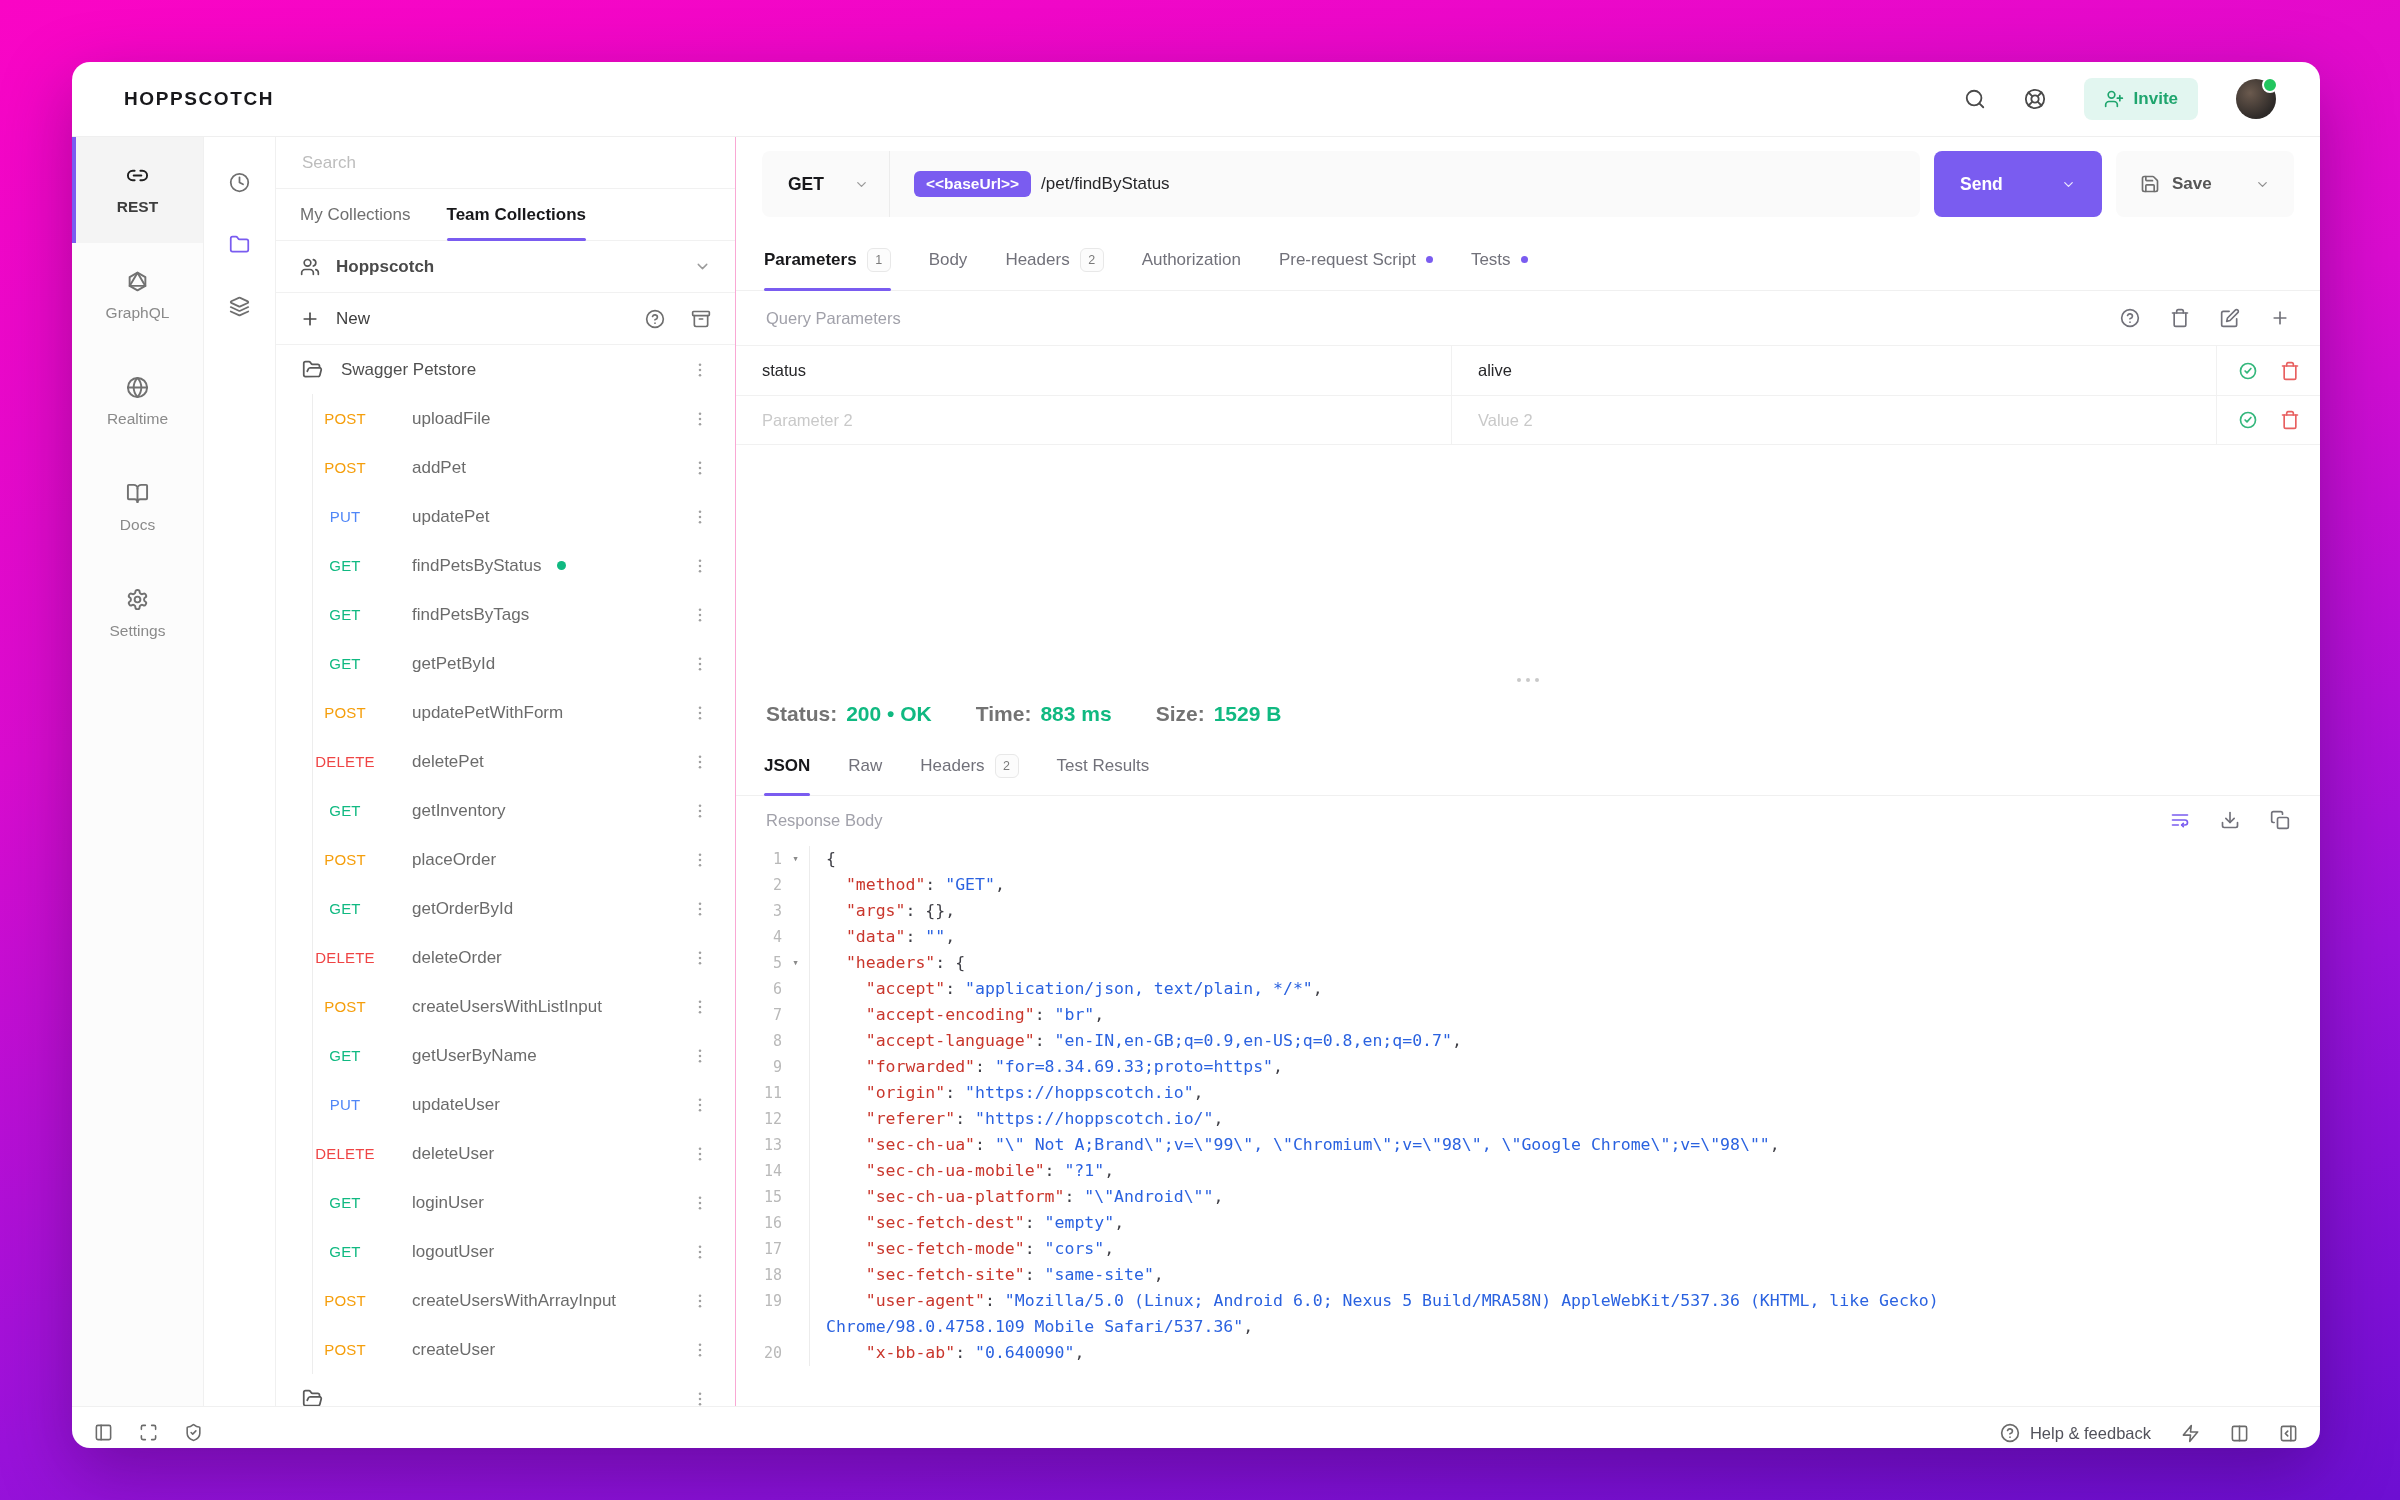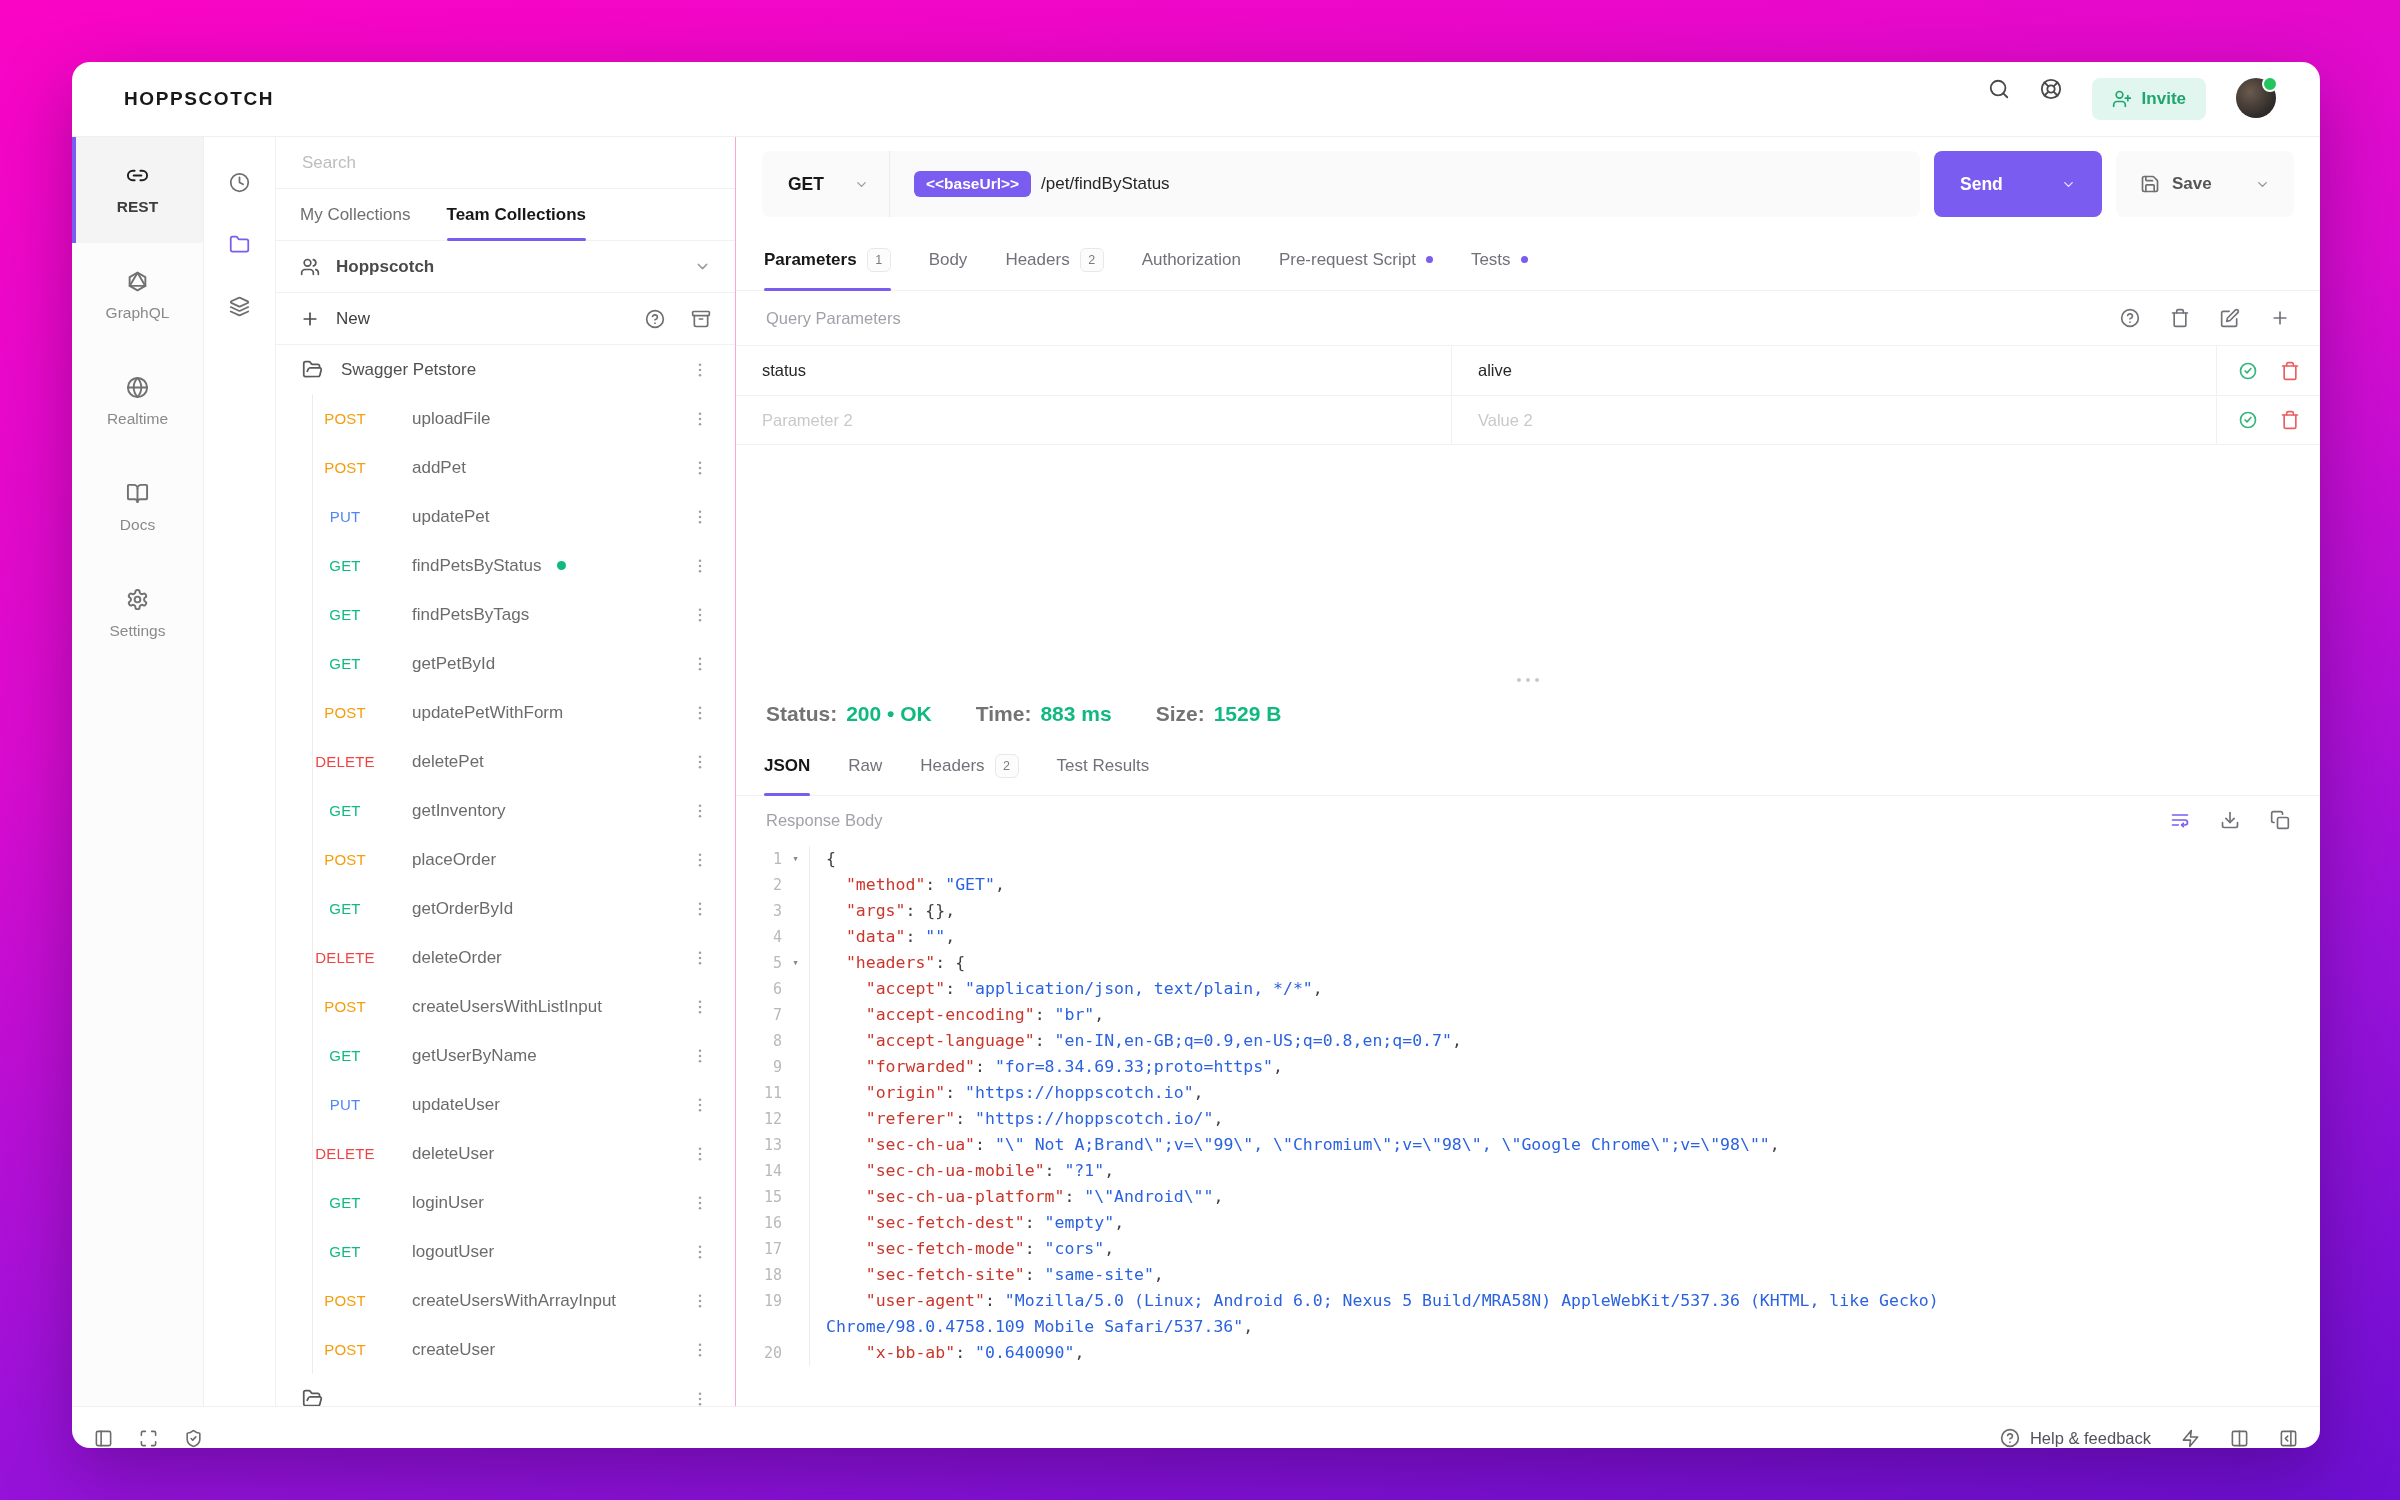--- a/index.html
+++ b/index.html
@@ -9,21 +9,21 @@
   .ic{display:inline-flex;flex:none}
   .ic svg{width:100%;height:100%}
 
   .window{position:absolute;left:72px;top:62px;right:80px;bottom:52px;background:#fff;
     border-radius:18px;overflow:hidden;display:flex;flex-direction:column;
     box-shadow:0 24px 70px rgba(40,0,70,.35)}
 
   
   .topbar{height:74px;flex:none;display:flex;align-items:center;justify-content:space-between;padding:0 44px 0 52px}
   .logo{font-size:19px;font-weight:700;letter-spacing:1.6px;color:#18181b}
-  .top-right{display:flex;align-items:flex-start;gap:30px}
+  .top-right{display:flex;align-items:center;gap:38px}
   .tico{width:22px;height:22px;color:#4a4a4a}
   .invite{display:flex;align-items:center;gap:10px;background:rgba(16,185,129,.12);color:#1fa56e;
     font-weight:700;font-size:17px;padding:11px 20px;border-radius:8px;border:0;font-family:inherit}
   .invite .ic{width:20px;height:20px}
   .avatar{width:40px;height:40px;border-radius:50%;background:radial-gradient(circle at 35% 35%,#6b5a4e,#2e2a28 70%);position:relative}
   .avatar::after{content:"";position:absolute;right:-2px;top:-2px;width:12px;height:12px;border-radius:50%;
     background:#22c55e;border:2.5px solid #fff}
 
   .main{flex:1;display:flex;border-top:1px solid #efefef;min-height:0}
 
@@ -123,21 +123,21 @@
   .bicons .ic{width:20px;height:20px}
   .ic.accent{color:var(--accent)}
 
   .code{flex:none;height:562px;overflow:hidden;font-family:"DejaVu Sans Mono",monospace;font-size:16.5px;line-height:26px;padding-top:2px}
   .cl{display:flex}
   .g{width:46px;flex:none;text-align:right;color:#b9b9b9;font-size:15px}
   .fd{width:28px;flex:none;text-align:center;color:#8a8a8a;font-size:11px;border-right:1px solid #ececec}
   .cc{white-space:pre;padding-left:16px}
   .tk{color:var(--code-key)} .ts{color:var(--code-string)} .tp{color:var(--code-punct)}
 
-  .footer{flex:none;height:42px;border-top:1px solid #f0f0f0;display:flex;align-items:flex-end;justify-content:space-between;padding:0 22px}
+  .footer{flex:none;height:42px;border-top:1px solid #f0f0f0;display:flex;align-items:flex-start;justify-content:space-between;padding:16px 22px}
   .fleft{display:flex;align-items:center;gap:26px;color:#6b6b6b}
   .fleft .ic{width:19px;height:19px}
   .fright{display:flex;align-items:center;gap:30px;color:#6b6b6b}
   .fhelp{display:flex;align-items:center;gap:10px;color:#52525b;font-size:16.5px}
   .fhelp .ic{width:20px;height:20px;color:#6b6b6b}
   .fright > .ic{width:19px;height:19px}
 </style>
 </head>
 <body>
 

